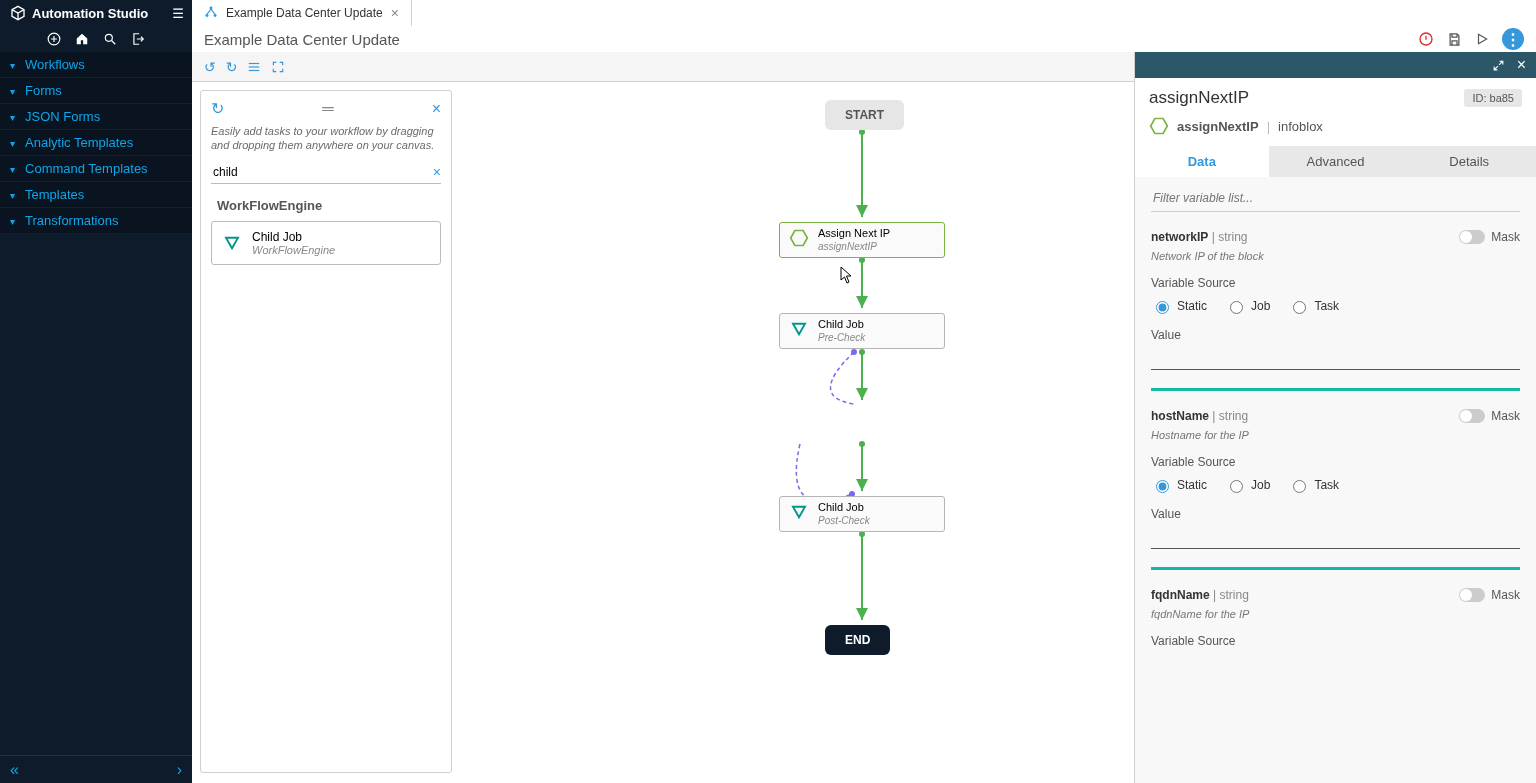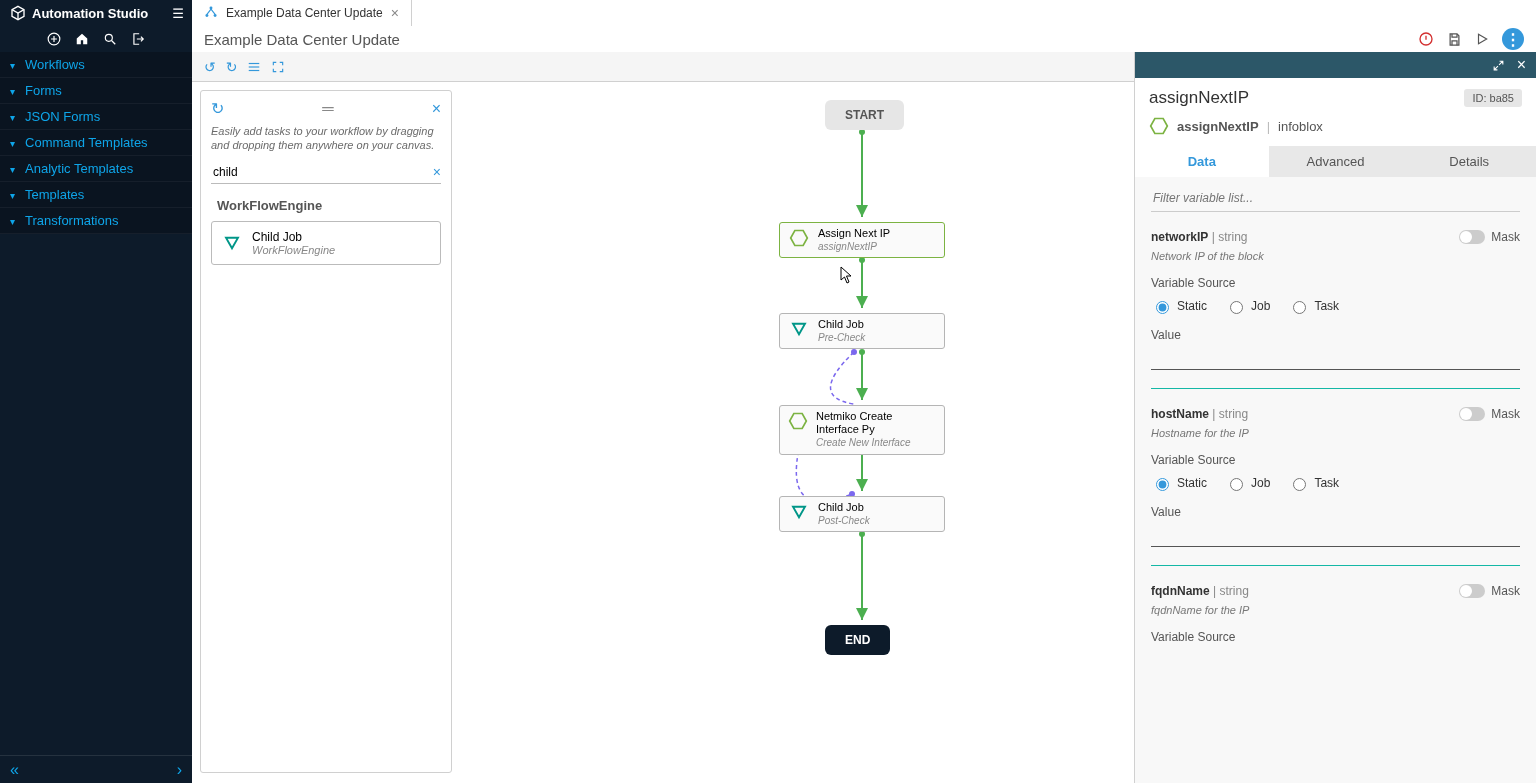--- a/index.html
+++ b/index.html
@@ -93,21 +93,21 @@
   
   .tabs1 { display:flex; background:var(--tab-bg);}
   .tabs1 .t { flex:1; text-align:center; padding:8px 0; font-size:13px; color:#555; cursor:pointer;}
   .tabs1 .t.active { background:#fff; color:var(--accent-blue); font-weight:700;}
   .tabs2 { display:flex; border-bottom:1px solid var(--gray-border);}
   .tabs2 .t { flex:1; text-align:center; padding:10px 0; font-size:13px; color:#555; cursor:pointer;}
   .tabs2 .t.active { color:var(--accent-blue); font-weight:600; border-bottom:2px solid var(--accent-blue);}
   
   .rpanel-body { flex:1; overflow-y:auto; padding:8px 16px 16px; background:#f8f8f8;}
   .filter-row input{ width:100%; border:none; border-bottom:1px solid #ccc; background:transparent; padding:6px 2px; font-size:12px; font-style:italic; color:#888; outline:none;}
-  .var-block { margin-top:18px; border-bottom:1px solid #14b8a6; padding-bottom:18px;}
+  .var-block { margin-top:18px; border-bottom:3px solid #14b8a6; padding-bottom:18px;}
   .var-head { display:flex; align-items:center; justify-content:space-between; font-size:12px;}
   .var-name { color:#333; font-weight:600;}
   .var-type { color:#888; font-weight:400;}
   .mask { display:flex; align-items:center; gap:6px; font-size:12px; color:#555;}
   .mask .toggle { width:26px; height:14px; border-radius:7px; background:#ccc; position:relative;}
   .mask .toggle::after { content:''; position:absolute; width:12px; height:12px; background:#fff; border-radius:50%; top:1px; left:1px;}
   .var-desc { font-size:11px; font-style:italic; color:#777; margin-top:6px;}
   .src-label { font-size:12px; color:#555; margin-top:14px;}
   .radios { display:flex; gap:18px; margin-top:8px; font-size:12px; color:#333;}
   .radios label { display:flex; align-items:center; gap:5px;}
@@ -213,25 +213,25 @@
     <div class="nav-item">
         <span class="chev"></span>
         <span>Forms</span>
       </div>
     <div class="nav-item">
         <span class="chev"></span>
         <span>JSON Forms</span>
       </div>
     <div class="nav-item">
         <span class="chev"></span>
+        <span>Analytic Templates</span>
+      </div>
+    <div class="nav-item">
+        <span class="chev"></span>
         <span>Command Templates</span>
-      </div>
-    <div class="nav-item">
-        <span class="chev"></span>
-        <span>Analytic Templates</span>
       </div>
     <div class="nav-item">
         <span class="chev"></span>
         <span>Templates</span>
       </div>
     <div class="nav-item">
         <span class="chev"></span>
         <span>Transformations</span>
       </div>
     <div class="sidebar-footer">
@@ -319,28 +319,20 @@
 
       <div class="node" style="left:587px; top:231px;">
         <span class="nicon">
             <svg class="tri-down" viewBox="0 0 24 24" fill="none" stroke="#009688" stroke-width="2.5">
               <path d="M4 5 L20 5 L12 19 Z"></path>
             </svg>
           </span>
         <div class="nlabel"><span>Child Job</span><br><span class="nsub">Pre-Check</span></div>
       </div>
 
-      <div class="node" style="left:587px; top:323px;">
-        <span class="nicon">
-            <svg class="hex" viewBox="0 0 24 24" fill="none" stroke="#7cb342" stroke-width="2">
-              <path d="M7 3 L17 3 L22 12 L17 21 L7 21 L2 12 Z"></path>
-            </svg>
-          </span>
-        <div class="nlabel"><span>Netmiko Create Interface Py</span><br><span class="nsub">Create New Interface</span></div>
-      </div>
 
       <div class="node" style="left:587px; top:414px;">
         <span class="nicon">
             <svg class="tri-down" viewBox="0 0 24 24" fill="none" stroke="#009688" stroke-width="2.5">
               <path d="M4 5 L20 5 L12 19 Z"></path>
             </svg>
           </span>
         <div class="nlabel"><span>Child Job</span><br><span class="nsub">Post-Check</span></div>
       </div>
 

